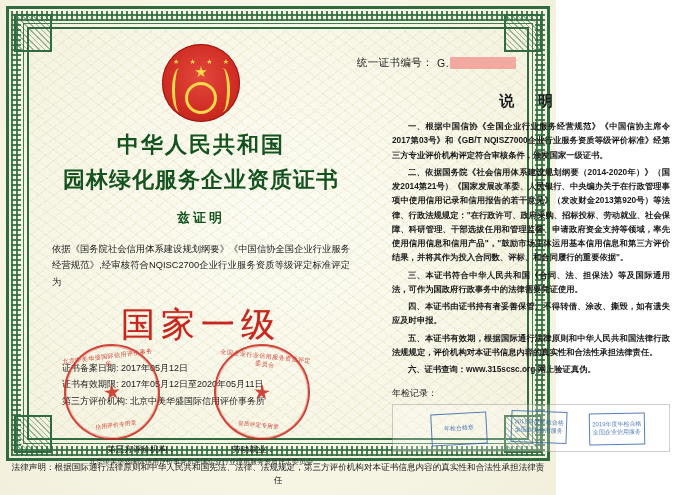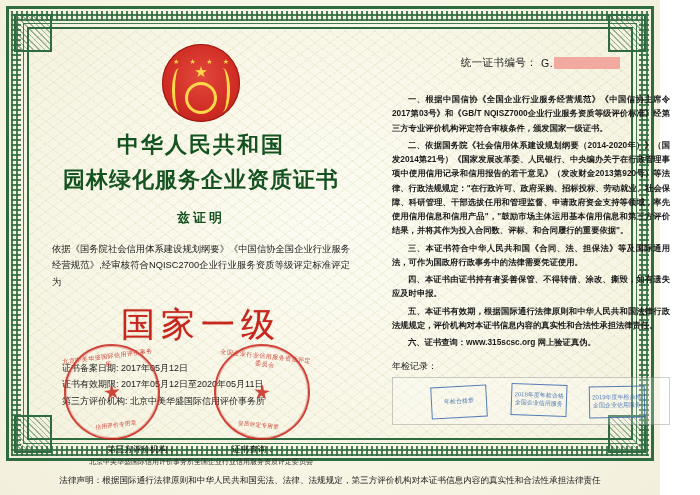--- a/index.html
+++ b/index.html
@@ -9,21 +9,21 @@
   body {
     width: 700px;
     height: 495px;
     overflow: hidden;
     font-family: "Liberation Sans", sans-serif;
     background: #ffffff;
   }
 
   .cert-page {
     position: relative;
-    width: 660px;
+    width: 556px;
     height: 495px;
     box-sizing: border-box;
     background:
       radial-gradient(ellipse at 50% 45%, #fdfcf3 0%, #f8f6e6 55%, #f2efdc 100%);
   }
 
   
   .border-outer {
     position: absolute;
     left: 6px; top: 6px; right: 6px; bottom: 34px;
@@ -406,27 +406,28 @@
         <div class="bottom-text">资质评定专用章</div>
       </div>
     </div>
 
     <div class="stamp-captions">
       <div class="stamp-cap">
         <div>第三方评价机构：</div>
         <div class="cap-sub">北京中美华盛国际信用评价事务所</div>
       </div>
       <div class="stamp-cap">
-        <div>证书查询：</div>
+        <div>劳动就业：</div>
         <div class="cap-sub">全国企业行业信用服务资质评定委员会</div>
       </div>
     </div>
   </div>
 
   <div class="right-panel">
+    <div class="right-title">说 明</div>
 
     <div class="clause">一、根据中国信协《全国企业行业服务经营规范》《中国信协主席令2017第03号》和《GB/T NQISZ7000企业行业服务资质等级评价标准》经第三方专业评价机构评定符合审核条件，颁发国家一级证书。</div>
     <div class="clause">二、依据国务院《社会信用体系建设规划纲要（2014-2020年）》（国发2014第21号）《国家发展改革委、人民银行、中央编办关于在行政管理事项中使用信用记录和信用报告的若干意见》（发改财金2013第920号）等法律、行政法规规定："在行政许可、政府采购、招标投标、劳动就业、社会保障、科研管理、干部选拔任用和管理监督、申请政府资金支持等领域，率先使用信用信息和信用产品"，"鼓励市场主体运用基本信用信息和第三方评价结果，并将其作为投入合同数、评标、和合同履行的重要依据"。</div>
     <div class="clause">三、本证书符合中华人民共和国《合同、法、担保法》等及国际通用法，可作为国政府行政事务中的法律需要凭证使用。</div>
     <div class="clause">四、本证书由证书持有者妥善保管、不得转借、涂改、撕毁，如有遗失应及时申报。</div>
     <div class="clause">五、本证书有效期，根据国际通行法律原则和中华人民共和国法律行政法规规定，评价机构对本证书信息内容的真实性和合法性承担法律责任。</div>
     <div class="clause">六、证书查询：www.315scsc.org 网上验证真伪。</div>
 
     <div class="annual">
       <div class="annual-label">年检记录：</div>

